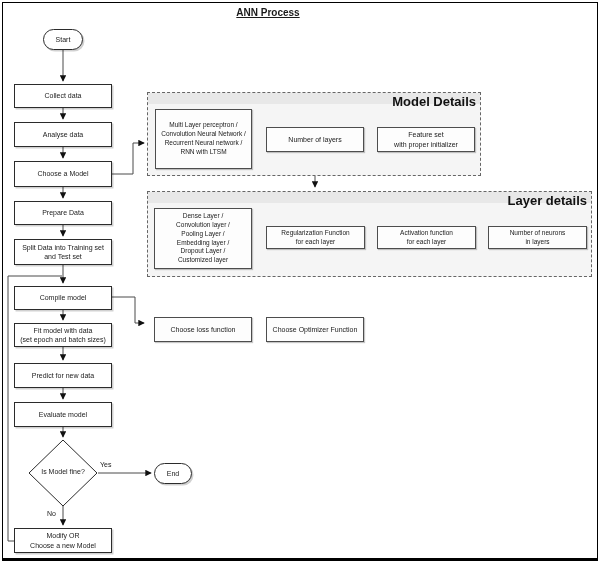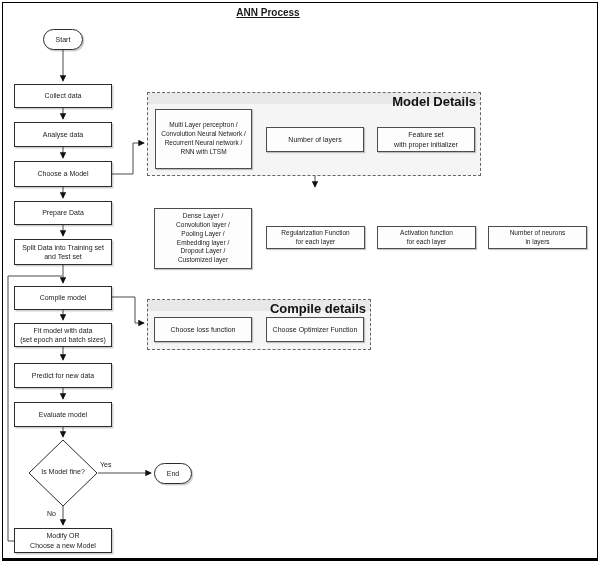--- a/index.html
+++ b/index.html
@@ -135,20 +135,25 @@
 RNN with LTSM</span>
   </div>
   <div class="detailbox" style="left:266px;top:127px;width:98px;height:25px">
     <span class="lbl">Number of layers</span>
   </div>
   <div class="detailbox" style="left:377px;top:127px;width:98px;height:25px">
     <span class="lbl">Feature set
 with proper initializer</span>
   </div>
 
+  <div class="container" style="left:147px;top:191px;width:445px;height:86px">
+    <div class="hdr">
+      <span>Layer details</span>
+    </div>
+  </div>
   <div class="detailbox small" style="left:154px;top:208px;width:98px;height:61px">
     <span class="lbl">Dense Layer /
 Convolution layer /
 Pooling Layer /
 Embedding layer /
 Dropout Layer /
 Customized layer</span>
   </div>
   <div class="detailbox small" style="left:266px;top:226px;width:99px;height:23px">
     <span class="lbl">Regularization Function
@@ -156,25 +161,20 @@
   </div>
   <div class="detailbox small" style="left:377px;top:226px;width:99px;height:23px">
     <span class="lbl">Activation function
 for each layer</span>
   </div>
   <div class="detailbox small" style="left:488px;top:226px;width:99px;height:23px">
     <span class="lbl">Number of neurons
 in layers</span>
   </div>
 
-  <div class="container" style="left:147px;top:299px;width:224px;height:51px">
-    <div class="hdr">
-      <span>Compile details</span>
-    </div>
-  </div>
   <div class="detailbox" style="left:154px;top:317px;width:98px;height:25px">
     <span class="lbl">Choose loss function</span>
   </div>
   <div class="detailbox" style="left:266px;top:317px;width:98px;height:25px">
     <span class="lbl">Choose Optimizer Function</span>
   </div>
 
 </div>
 
 </body></html>

